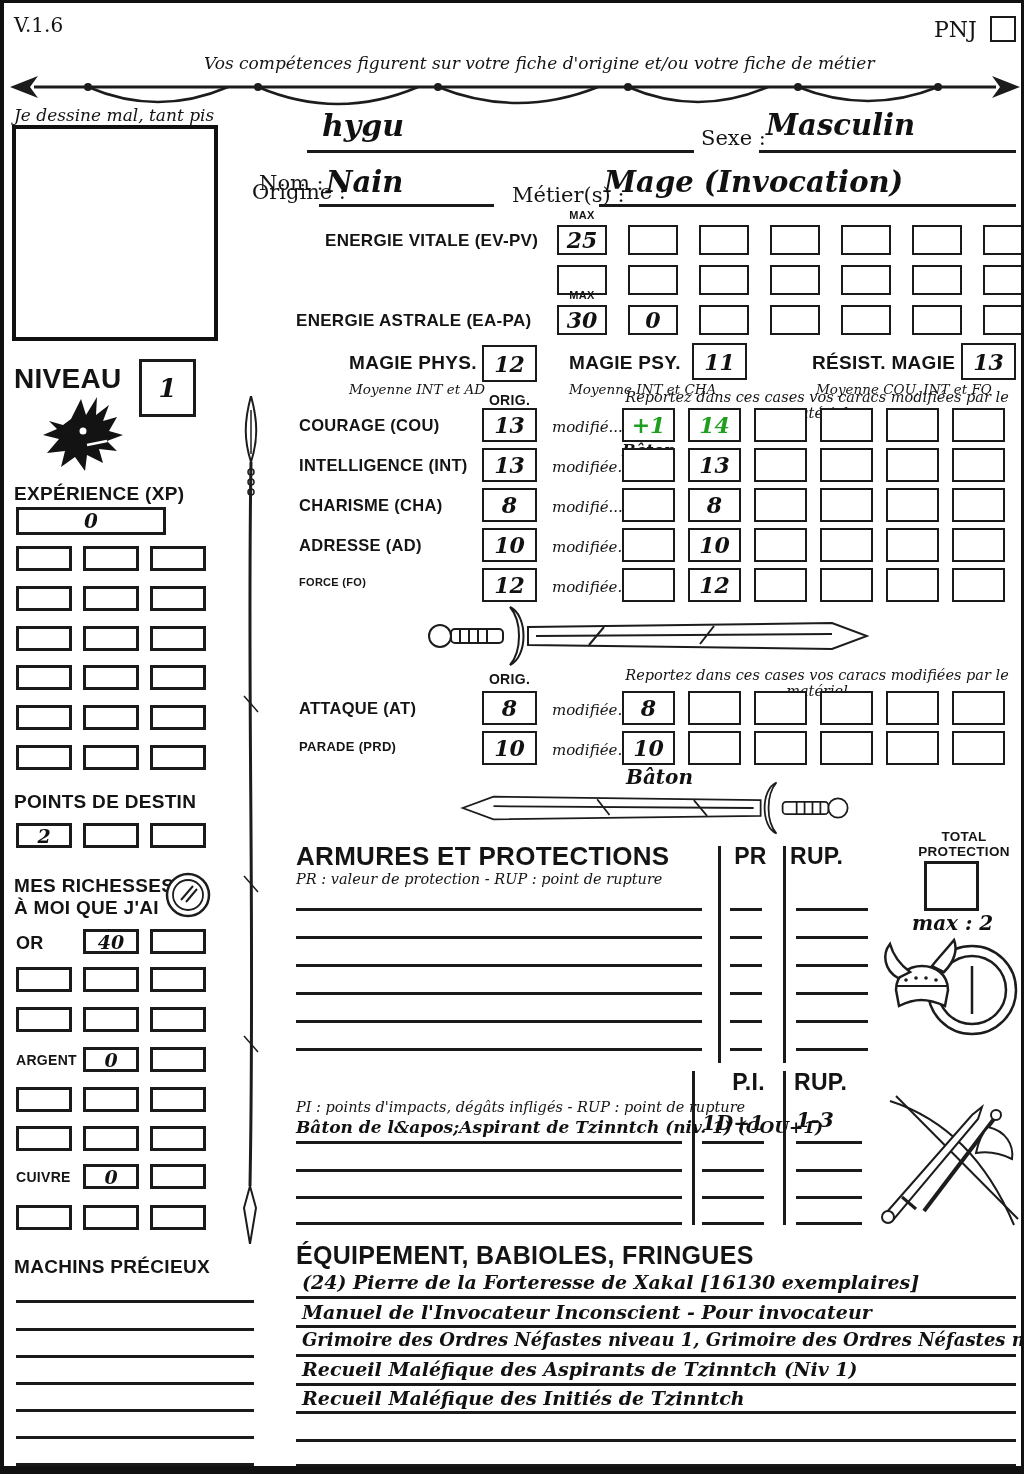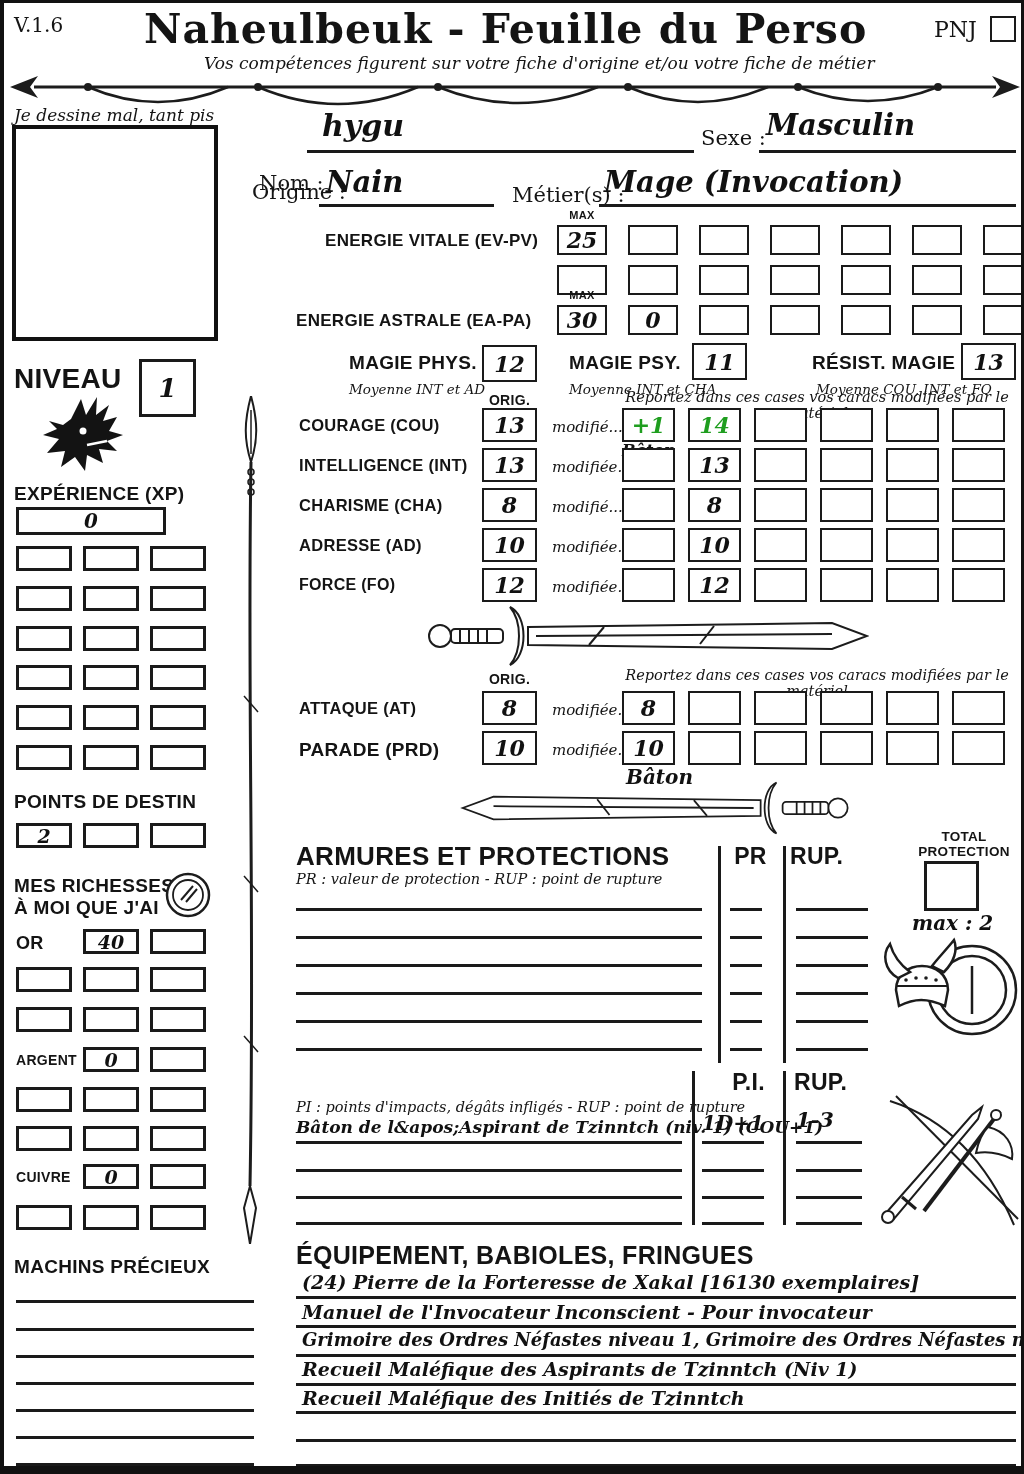--- a/index.html
+++ b/index.html
@@ -30,21 +30,20 @@
   .sbox{width:56px;height:25px;border:3px solid #1a1a1a;background:#fff;display:flex;align-items:center;justify-content:center;box-sizing:border-box;}
   .sbox .val{font-size:19px;}
   svg{display:block;}
 </style>
 </head>
 <body>
 
 <div id="page">
 
   <div class="abs serif" style="left:10px;top:10px;font-size:20px;">V.1.6</div>
-  <div class="abs serif" style="left:140px;top:2px;width:720px;text-align:center;font-size:41px;font-weight:700;letter-spacing:1px;">Naheulbeuk - Feuille du Perso</div>
   <div class="abs serif" style="left:930px;top:14px;font-size:22px;">PNJ</div>
   <div class="abs box" style="left:986px;top:13px;width:26px;height:26px;border-width:2.5px;"></div>
   <div class="abs ital" style="left:200px;top:50px;width:620px;text-align:center;font-size:17px;">Vos compétences figurent sur votre fiche d'origine et/ou votre fiche de métier</div>
 
   <svg class="abs" style="left:4px;top:68px;" width="1014" height="42" viewBox="0 0 1014 42">
     <g stroke="#1c1c1c" fill="none" stroke-width="3">
       <line x1="26" y1="16" x2="988" y2="16"></line>
       <path d="M80 16 Q 150 46 220 16" stroke-width="2.5"></path>
       <path d="M250 16 Q 330 50 410 16" stroke-width="2.5"></path>
       <path d="M430 16 Q 510 48 590 16" stroke-width="2.5"></path>
@@ -212,21 +211,21 @@
           <span class="val">10</span>
         </div>
       <div class="box mbox"></div>
       <div class="box mbox"></div>
       <div class="box mbox"></div>
       <div class="box mbox"></div>
     </div>
   </div>
 
   <div class="crow" style="top:565px;">
-    <div class="abs blabel" style="left:295px;top:8px;font-size:16px;">FORCE (FO)</div>
+    <div class="abs blabel" style="left:295px;top:8px;font-size:11px;">FORCE (FO)</div>
     <div class="abs box" style="left:478px;top:0;width:55px;height:34px;">
         <span class="val">12</span>
       </div>
     <div class="abs ital" style="left:548px;top:10px;font-size:15px;">modifiée...</div>
     <div class="mboxes" style="left:618px;top:0;">
       <div class="box mbox">
           <span class="val"></span>
         </div>
       <div class="box mbox">
           <span class="val">12</span>
@@ -271,21 +270,21 @@
           <span class="val"></span>
         </div>
       <div class="box mbox"></div>
       <div class="box mbox"></div>
       <div class="box mbox"></div>
       <div class="box mbox"></div>
     </div>
   </div>
 
   <div class="crow" style="top:728px;">
-    <div class="abs blabel" style="left:295px;top:8px;font-size:19px;text-align:right;">PARADE (PRD)</div>
+    <div class="abs blabel" style="left:295px;top:8px;font-size:13px;text-align:right;">PARADE (PRD)</div>
     <div class="abs box" style="left:478px;top:0;width:55px;height:34px;">
         <span class="val">10</span>
       </div>
     <div class="abs ital" style="left:548px;top:10px;font-size:15px;">modifiée...</div>
     <div class="mboxes" style="left:618px;top:0;">
       <div class="box mbox">
           <span class="val">10</span>
         </div>
       <div class="box mbox">
           <span class="val"></span>

